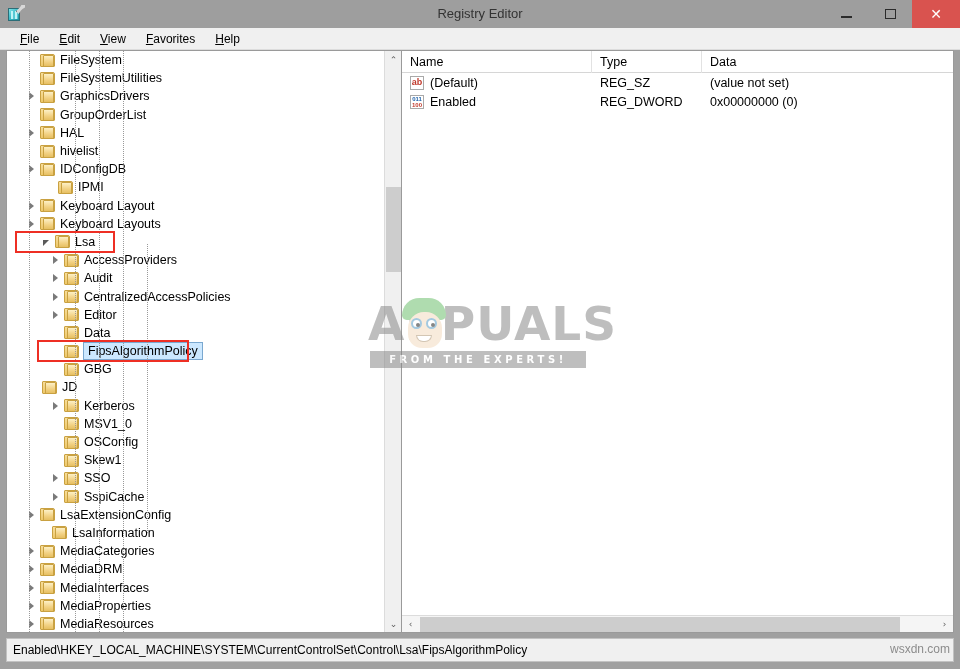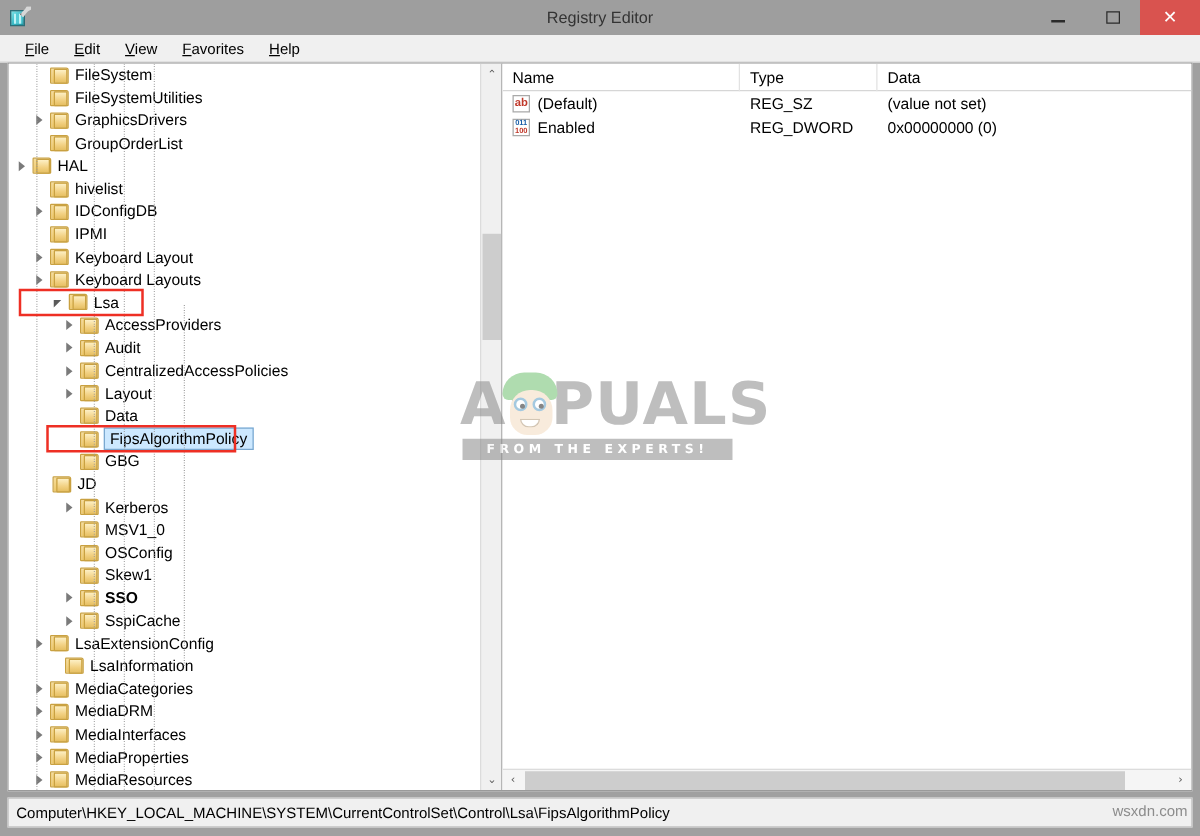--- a/index.html
+++ b/index.html
@@ -429,21 +429,21 @@
               <span class="tlabel">GraphicsDrivers</span>
             </div>
             <div class="trow" style="padding-left: 14px;">
               <span class="twig"></span>
               <span class="folder">
                 <span class="back"></span>
                 <span class="front"></span>
               </span>
               <span class="tlabel">GroupOrderList</span>
             </div>
-            <div class="trow" style="">
+            <div class="trow" style="padding-left: 14px;">
               <span class="twig">
                 <span class="arrow-collapsed"></span>
               </span>
               <span class="folder">
                 <span class="back"></span>
                 <span class="front"></span>
               </span>
               <span class="tlabel">HAL</span>
             </div>
             <div class="trow" style="padding-left: 14px;">
@@ -457,21 +457,21 @@
             <div class="trow" style="padding-left: 14px;">
               <span class="twig">
                 <span class="arrow-collapsed"></span>
               </span>
               <span class="folder">
                 <span class="back"></span>
                 <span class="front"></span>
               </span>
               <span class="tlabel">IDConfigDB</span>
             </div>
-            <div class="trow" style="padding-left: 14px;">
+            <div class="trow" style="padding-left: 32px;">
               <span class="twig"></span>
               <span class="folder">
                 <span class="back"></span>
                 <span class="front"></span>
               </span>
               <span class="tlabel">IPMI</span>
             </div>
             <div class="trow" style="padding-left: 14px;">
               <span class="twig">
                 <span class="arrow-collapsed"></span>
@@ -533,21 +533,21 @@
               <span class="tlabel">CentralizedAccessPolicies</span>
             </div>
             <div class="trow" style="padding-left: 38px;">
               <span class="twig">
                 <span class="arrow-collapsed"></span>
               </span>
               <span class="folder">
                 <span class="back"></span>
                 <span class="front"></span>
               </span>
-              <span class="tlabel">Layout</span>
+              <span class="tlabel">Editor</span>
             </div>
             <div class="trow" style="padding-left: 38px;">
               <span class="twig"></span>
               <span class="folder">
                 <span class="back"></span>
                 <span class="front"></span>
               </span>
               <span class="tlabel">Data</span>
             </div>
             <div class="trow selected" style="padding-left: 38px;">
@@ -601,21 +601,21 @@
               <span class="tlabel">OSConfig</span>
             </div>
             <div class="trow" style="padding-left: 38px;">
               <span class="twig"></span>
               <span class="folder">
                 <span class="back"></span>
                 <span class="front"></span>
               </span>
               <span class="tlabel">Skew1</span>
             </div>
-            <div class="trow" style="padding-left: 38px; font-weight: bold;">
+            <div class="trow" style="padding-left: 38px;">
               <span class="twig">
                 <span class="arrow-collapsed"></span>
               </span>
               <span class="folder">
                 <span class="back"></span>
                 <span class="front"></span>
               </span>
               <span class="tlabel">SSO</span>
             </div>
             <div class="trow" style="padding-left: 38px;">
@@ -751,16 +751,16 @@
       <div class="wm-hair"></div>
       <div class="wm-skin"></div>
       <div class="wm-eye l"></div>
       <div class="wm-eye r"></div>
       <div class="wm-mouth"></div>
     </div>
     <div class="wm-band">FROM THE EXPERTS!</div>
   </div>
 
   <div class="statusbar">
-    <span>Computer\HKEY_LOCAL_MACHINE\SYSTEM\CurrentControlSet\Control\Lsa\FipsAlgorithmPolicy</span>
+    <span>Enabled\HKEY_LOCAL_MACHINE\SYSTEM\CurrentControlSet\Control\Lsa\FipsAlgorithmPolicy</span>
   </div>
   <div class="watermark-small">wsxdn.com</div>
 </div>
 
 </body></html>

